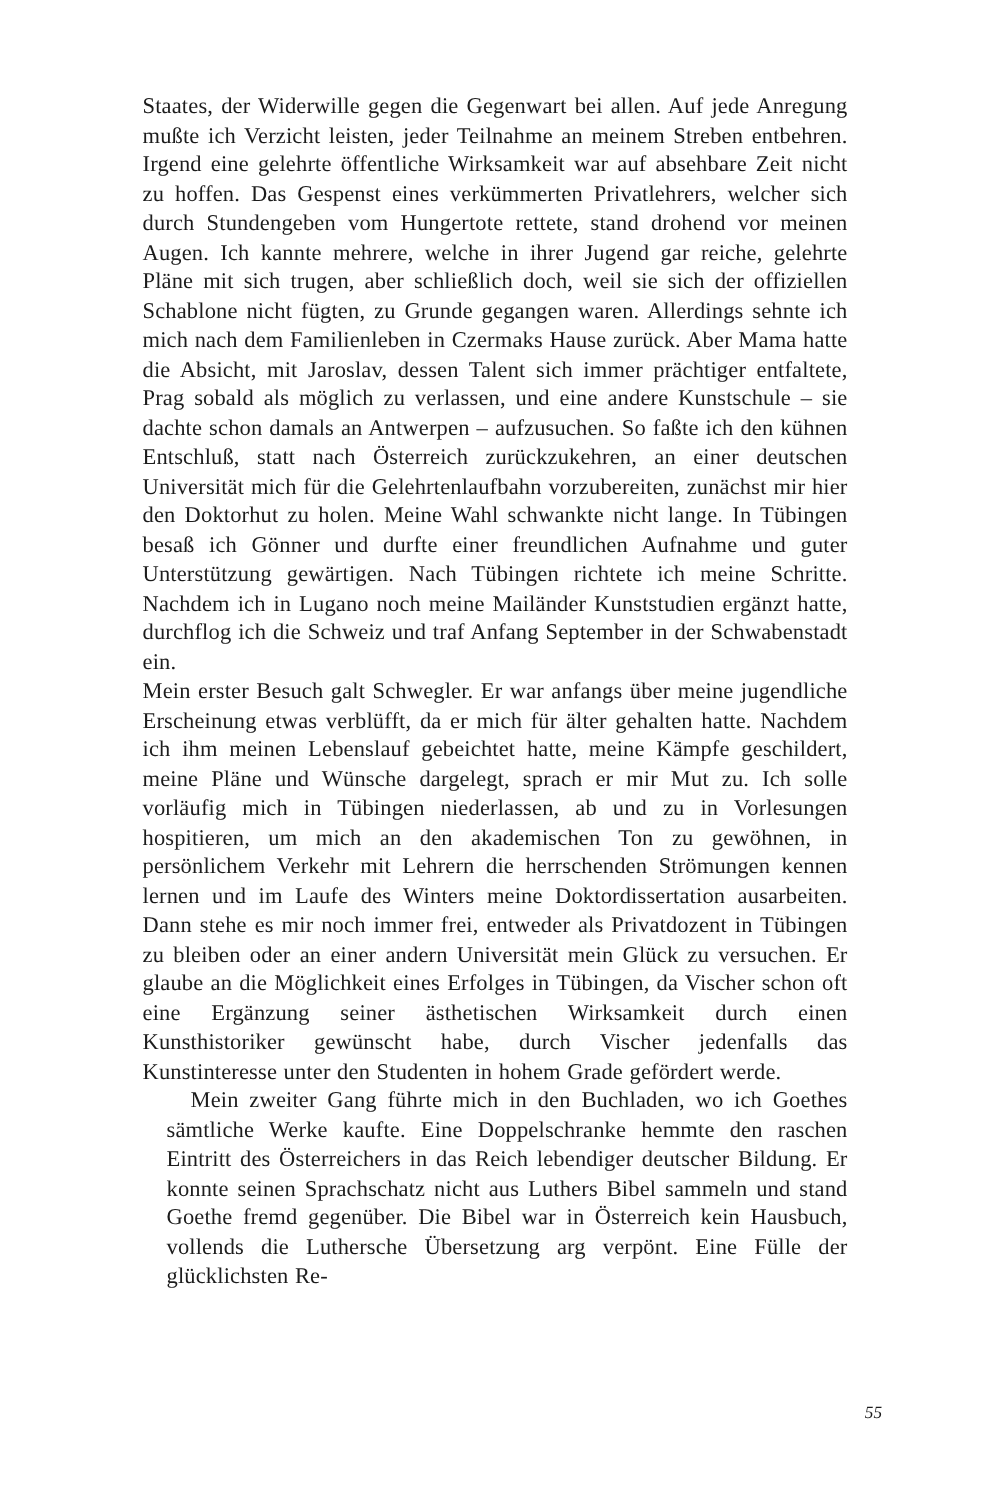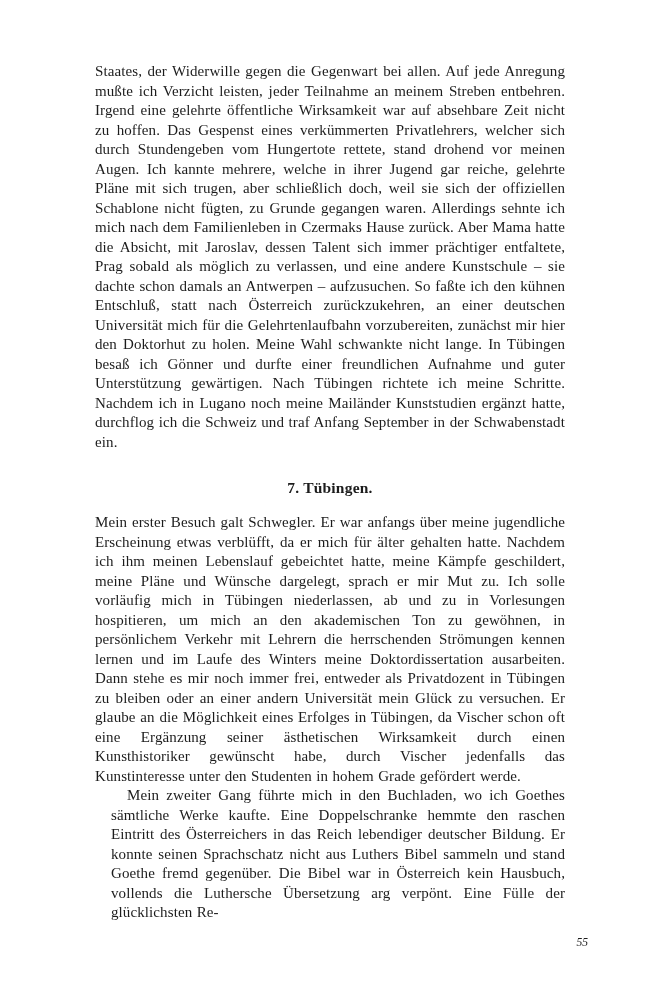--- a/index.html
+++ b/index.html
@@ -51,20 +51,19 @@
     color: #1c1c1c;
     font-style: italic;
   }
 </style>
 </head>
 <body>
 
 <div class="page">
   <p class="para">Staates, der Widerwille gegen die Gegenwart bei allen. Auf jede Anregung mußte ich Verzicht leisten, jeder Teilnahme an meinem Streben entbehren. Irgend eine gelehrte öffentliche Wirksamkeit war auf absehbare Zeit nicht zu hoffen. Das Gespenst eines verkümmerten Privatlehrers, welcher sich durch Stundengeben vom Hungertote rettete, stand drohend vor meinen Augen. Ich kannte mehrere, welche in ihrer Jugend gar reiche, gelehrte Pläne mit sich trugen, aber schließlich doch, weil sie sich der offiziellen Schablone nicht fügten, zu Grunde gegangen waren. Allerdings sehnte ich mich nach dem Familienleben in Czermaks Hause zurück. Aber Mama hatte die Absicht, mit Jaroslav, dessen Talent sich immer prächtiger entfaltete, Prag sobald als möglich zu verlassen, und eine andere Kunstschule – sie dachte schon damals an Antwerpen – aufzusuchen. So faßte ich den kühnen Entschluß, statt nach Österreich zurückzukehren, an einer deutschen Universität mich für die Gelehrtenlaufbahn vorzubereiten, zunächst mir hier den Doktorhut zu holen. Meine Wahl schwankte nicht lange. In Tübingen besaß ich Gönner und durfte einer freundlichen Aufnahme und guter Unterstützung gewärtigen. Nach Tübingen richtete ich meine Schritte. Nachdem ich in Lugano noch meine Mailänder Kunststudien ergänzt hatte, durchflog ich die Schweiz und traf Anfang September in der Schwabenstadt ein.</p>
 
-  <h2 class="heading">7. Tübingen.</h2>
 
   <p class="para">Mein erster Besuch galt Schwegler. Er war anfangs über meine jugendliche Erscheinung etwas verblüfft, da er mich für älter gehalten hatte. Nachdem ich ihm meinen Lebenslauf gebeichtet hatte, meine Kämpfe geschildert, meine Pläne und Wünsche dargelegt, sprach er mir Mut zu. Ich solle vorläufig mich in Tübingen niederlassen, ab und zu in Vorlesungen hospitieren, um mich an den akademischen Ton zu gewöhnen, in persönlichem Verkehr mit Lehrern die herrschenden Strömungen kennen lernen und im Laufe des Winters meine Doktordissertation ausarbeiten. Dann stehe es mir noch immer frei, entweder als Privatdozent in Tübingen zu bleiben oder an einer andern Universität mein Glück zu versuchen. Er glaube an die Möglichkeit eines Erfolges in Tübingen, da Vischer schon oft eine Ergänzung seiner ästhetischen Wirksamkeit durch einen Kunsthistoriker gewünscht habe, durch Vischer jedenfalls das Kunstinteresse unter den Studenten in hohem Grade gefördert werde.</p>
 
   <p class="para indent">Mein zweiter Gang führte mich in den Buchladen, wo ich Goethes sämtliche Werke kaufte. Eine Doppelschranke hemmte den raschen Eintritt des Österreichers in das Reich lebendiger deutscher Bildung. Er konnte seinen Sprachschatz nicht aus Luthers Bibel sammeln und stand Goethe fremd gegenüber. Die Bibel war in Österreich kein Hausbuch, vollends die Luthersche Übersetzung arg verpönt. Eine Fülle der glücklichsten Re-</p>
 
   <div class="page-number">55</div>
 </div>
 
 </body></html>

